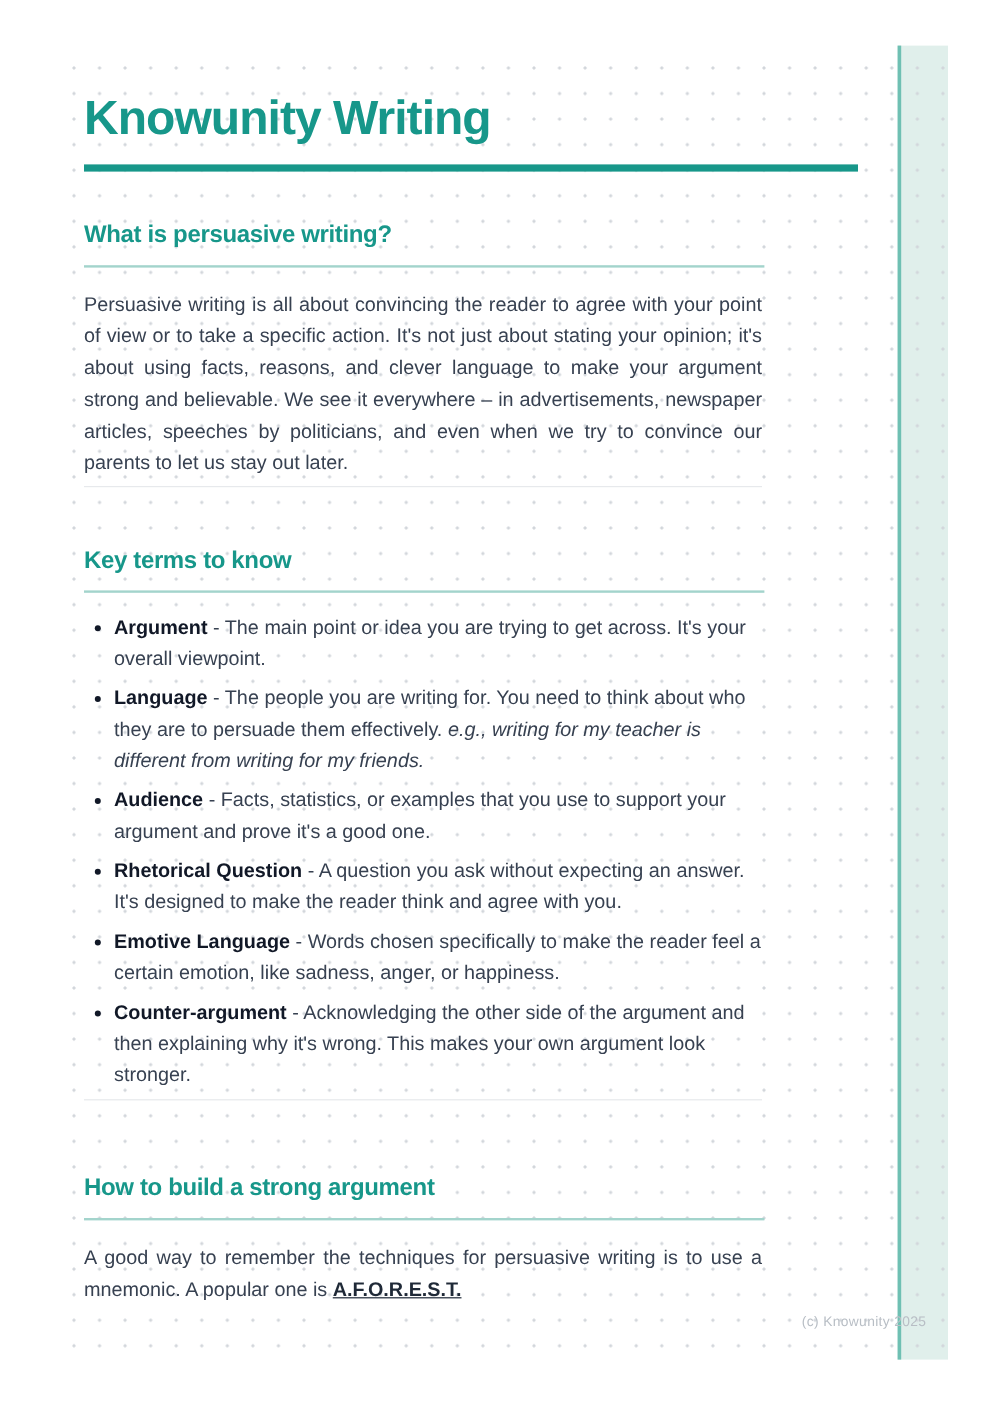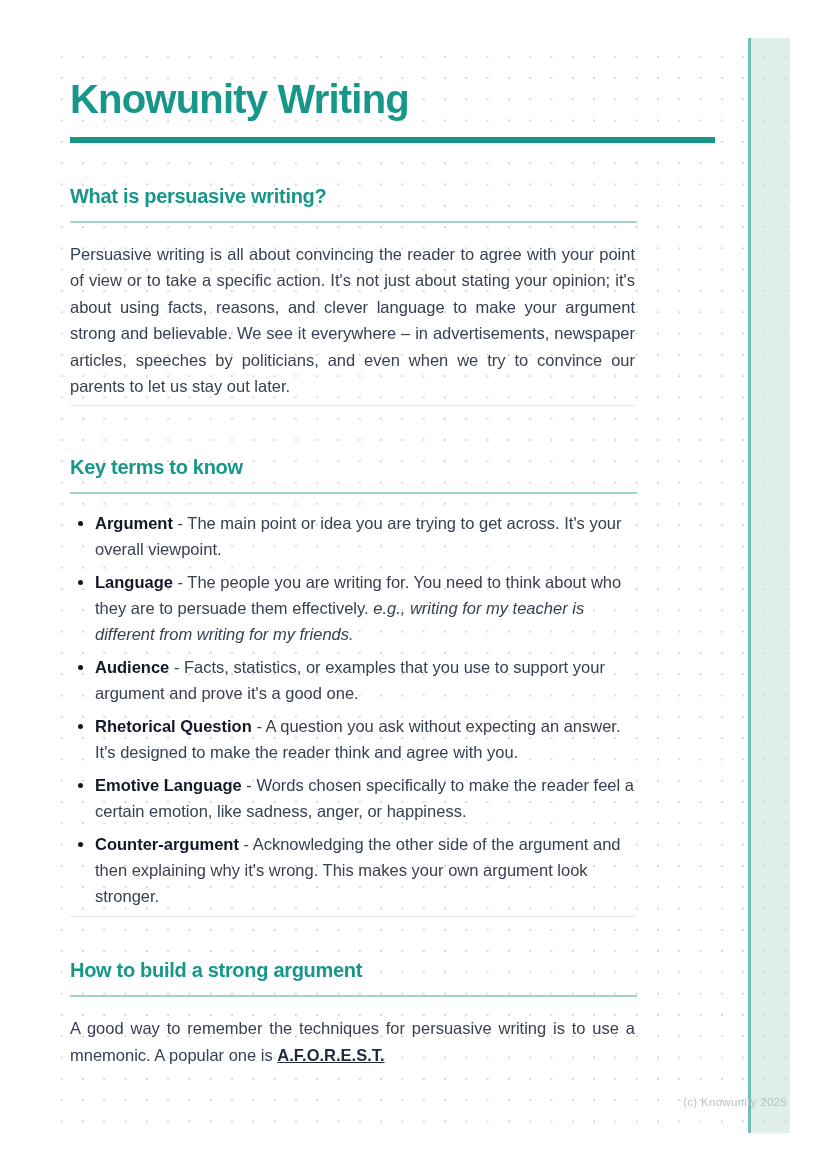--- a/index.html
+++ b/index.html
@@ -69,21 +69,21 @@
     line-height: 34px;
     font-weight: 700;
     letter-spacing: -0.3px;
     color: #17978a;
     width: 567px;
     padding-bottom: 8px;
     border-bottom: 2px solid #a3d4cc;
   }
   .sec-what h2  { margin-top: 36px; }
   .sec-key h2   { margin-top: 44px; }
-  .sec-how h2   { margin-top: 36px; }
+  .sec-how h2   { margin-top: 56px; }
 
   p.body {
     margin-top: 18px;
     width: 565px;
     font-size: 16.5px;
     line-height: 26.4px;
     color: #374151;
     text-align: justify;
   }
   p.body strong { color: #1f2937; text-decoration: underline; }
@@ -108,21 +108,21 @@
     line-height: 26px;
     color: #374151;
   }
   ul.terms li::marker { color: #111827; }
   .term { font-weight: 700; color: #111827; }
   .ex   { font-style: italic; }
 
   .copyright {
     position: absolute;
     top: 1096px;
-    right: 41px;
+    right: 56px;
     font-size: 11.5px;
     letter-spacing: 0.3px;
     color: #b8bec5;
     z-index: 3;
   }
 </style>
 </head>
 <body>
 
 <div class="page">

